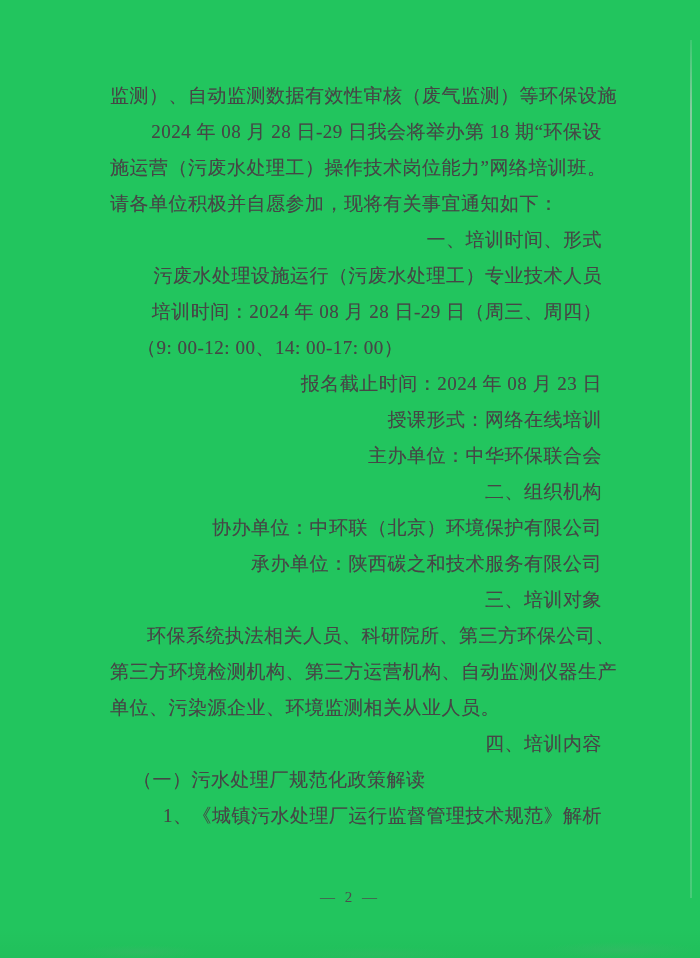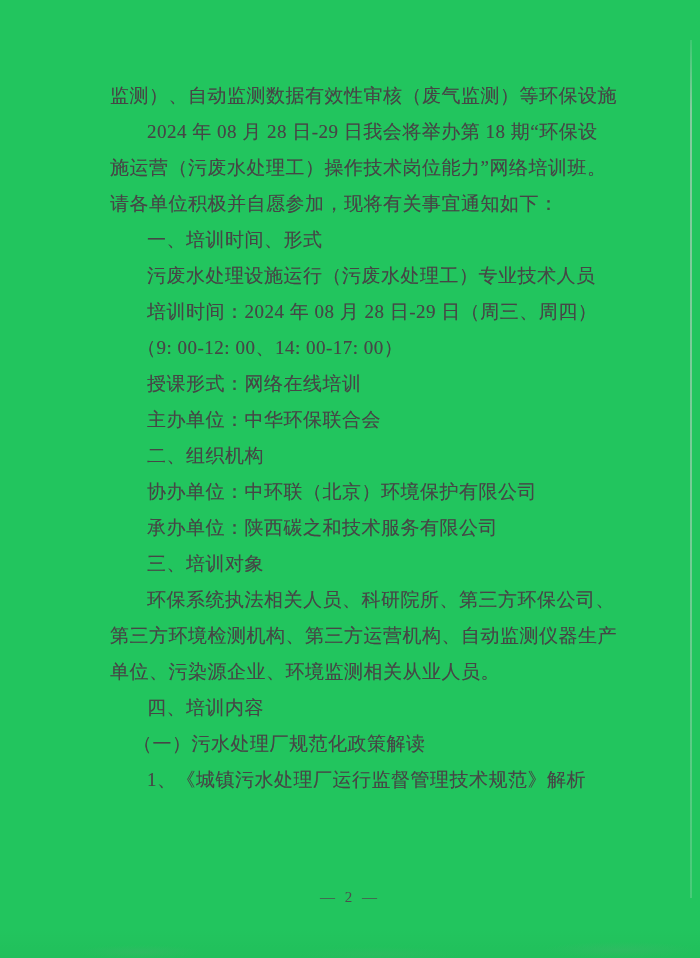--- a/index.html
+++ b/index.html
@@ -29,21 +29,21 @@
   }
   .line {
     height: 36px;
     line-height: 36px;
     font-size: 19px;
     letter-spacing: 0.5px;
     color: #464646;
     white-space: nowrap;
     text-shadow: 0 0 0.6px rgba(70,70,70,0.45);
   }
-  .indent       { padding-left: 37px; }
+  .indent       { padding-left: 37px; text-align: right; }
   .indent-paren { padding-left: 27px; }
   .indent-sub   { padding-left: 23px; }
   .footer {
     position: absolute;
     left: 110px;
     top: 886px;
     width: 480px;
     text-align: center;
     font-size: 15px;
     letter-spacing: 3px;
@@ -80,20 +80,21 @@
 
   <div class="body-text">
     <div class="line">监测）、自动监测数据有效性审核（废气监测）等环保设施</div>
     <div class="line indent">2024 年 08 月 28 日-29 日我会将举办第 18 期“环保设</div>
     <div class="line">施运营（污废水处理工）操作技术岗位能力”网络培训班。</div>
     <div class="line">请各单位积极并自愿参加，现将有关事宜通知如下：</div>
     <div class="line indent">一、培训时间、形式</div>
     <div class="line indent">污废水处理设施运行（污废水处理工）专业技术人员</div>
     <div class="line indent">培训时间：2024 年 08 月 28 日-29 日（周三、周四）</div>
     <div class="line indent-paren">（9: 00-12: 00、14: 00-17: 00）</div>
+    <div class="line indent">报名截止时间：2024 年 08 月 23 日</div>
     <div class="line indent">授课形式：网络在线培训</div>
     <div class="line indent">主办单位：中华环保联合会</div>
     <div class="line indent">二、组织机构</div>
     <div class="line indent">协办单位：中环联（北京）环境保护有限公司</div>
     <div class="line indent">承办单位：陕西碳之和技术服务有限公司</div>
     <div class="line indent">三、培训对象</div>
     <div class="line indent">环保系统执法相关人员、科研院所、第三方环保公司、</div>
     <div class="line">第三方环境检测机构、第三方运营机构、自动监测仪器生产</div>
     <div class="line">单位、污染源企业、环境监测相关从业人员。</div>
     <div class="line indent">四、培训内容</div>

